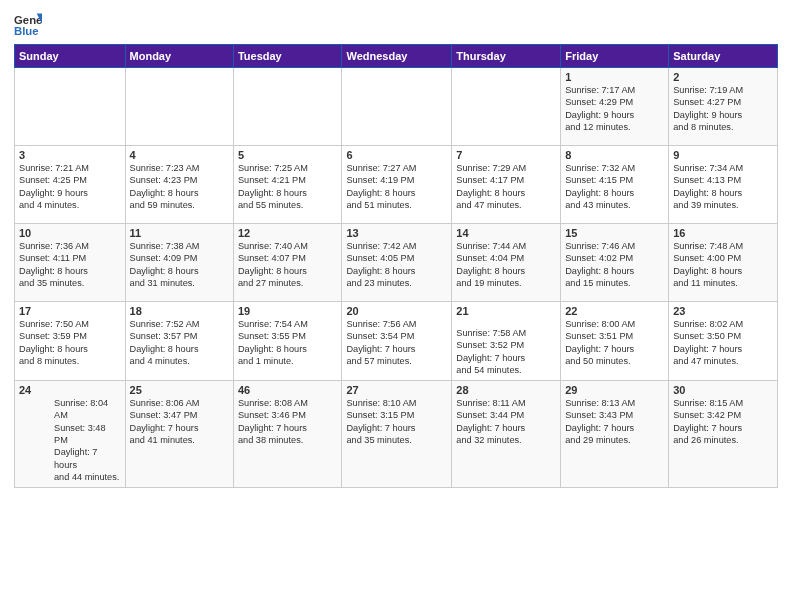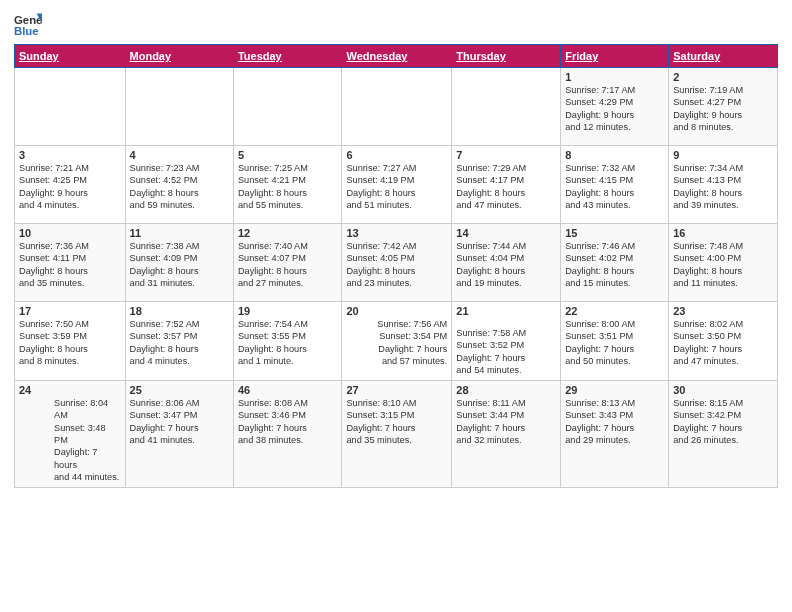--- a/index.html
+++ b/index.html
@@ -41,28 +41,27 @@
     .location {
       font-size: 14px;
       color: #555;
     }
     .calendar {
       width: 100%;
       border-collapse: collapse;
       font-size: 10px;
     }
     .calendar thead th {
-      background: #be185d;
+      background: #4c1d95;
       color: #fff;
       padding: 5px 4px;
       text-align: left;
       font-size: 11px;
       font-weight: bold;
       border: 1px solid #1a5aaa;
-      text-decoration: underline;
     }
     .calendar tbody td {
       border: 1px solid #ccc;
       vertical-align: top;
       padding: 3px 4px;
       width: 113px;
       height: 78px;
       background: #fff;
     }
     .calendar tbody tr:nth-child(odd) td {
@@ -147,21 +146,21 @@
           <td>
             <span class="day-num">3</span>
             <div class="day-info" style="white-space: pre-line;">Sunrise: 7:21 AM
 Sunset: 4:25 PM
 Daylight: 9 hours
 and 4 minutes.</div>
           </td>
           <td>
             <span class="day-num">4</span>
             <div class="day-info" style="white-space: pre-line;">Sunrise: 7:23 AM
-Sunset: 4:52 PM
+Sunset: 4:23 PM
 Daylight: 8 hours
 and 59 minutes.</div>
           </td>
           <td>
             <span class="day-num">5</span>
             <div class="day-info" style="white-space: pre-line;">Sunrise: 7:25 AM
 Sunset: 4:21 PM
 Daylight: 8 hours
 and 55 minutes.</div>
           </td>
@@ -262,21 +261,21 @@
           </td>
           <td>
             <span class="day-num">19</span>
             <div class="day-info" style="white-space: pre-line;">Sunrise: 7:54 AM
 Sunset: 3:55 PM
 Daylight: 8 hours
 and 1 minute.</div>
           </td>
           <td>
             <span class="day-num">20</span>
-            <div class="day-info" style="white-space: pre-line; text-align: right;">Sunrise: 7:56 AM
+            <div class="day-info" style="white-space: pre-line;">Sunrise: 7:56 AM
 Sunset: 3:54 PM
 Daylight: 7 hours
 and 57 minutes.</div>
           </td>
           <td>
             <span class="day-num">21</span>
             <div class="day-info" style="white-space: pre-line; margin-top: 10px;">Sunrise: 7:58 AM
 Sunset: 3:52 PM
 Daylight: 7 hours
 and 54 minutes.</div>

